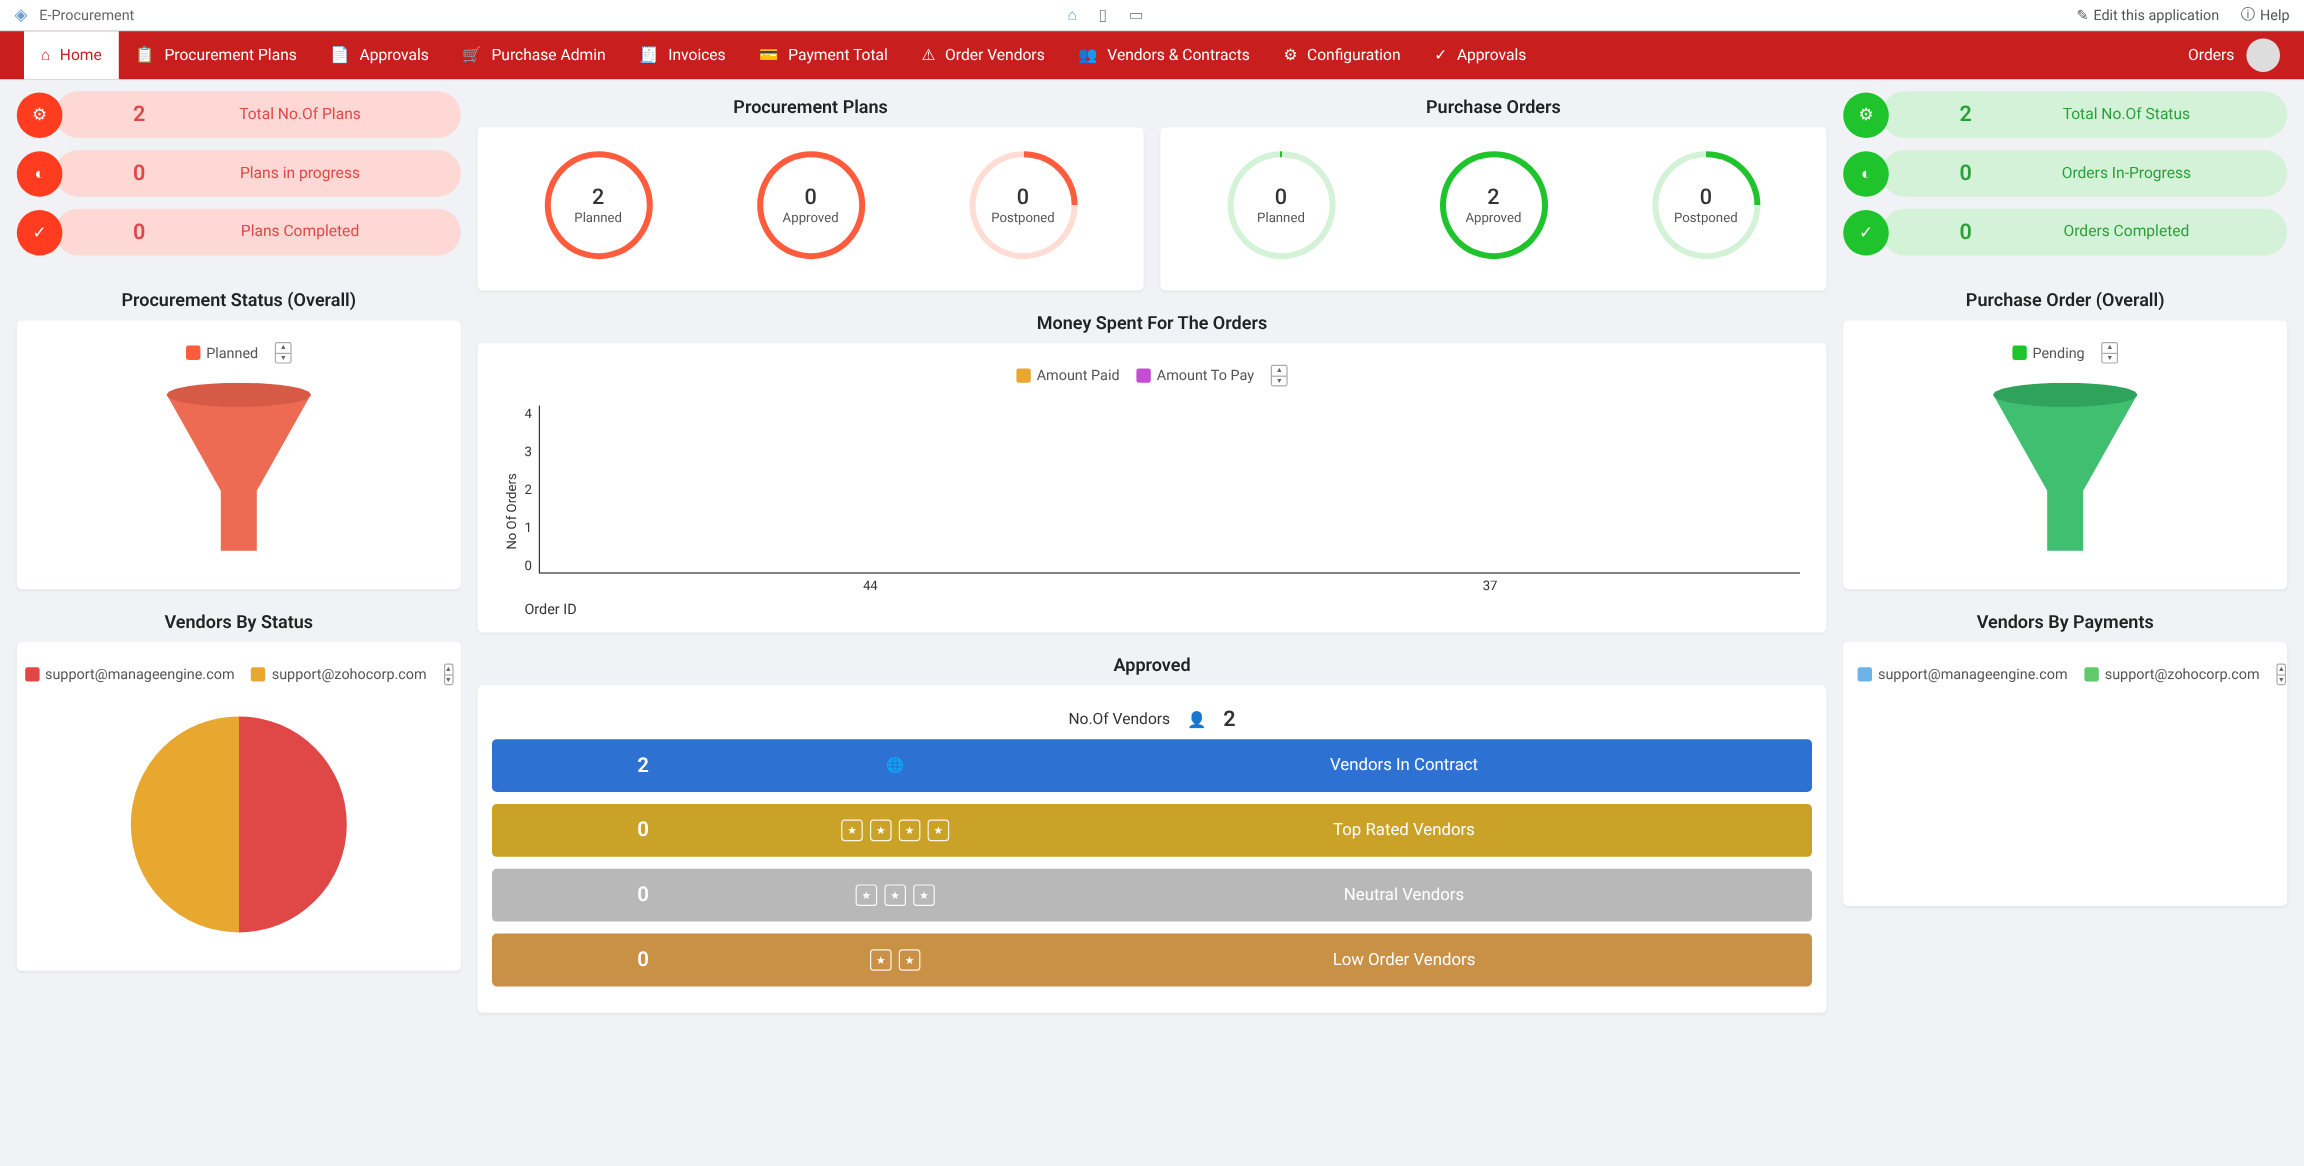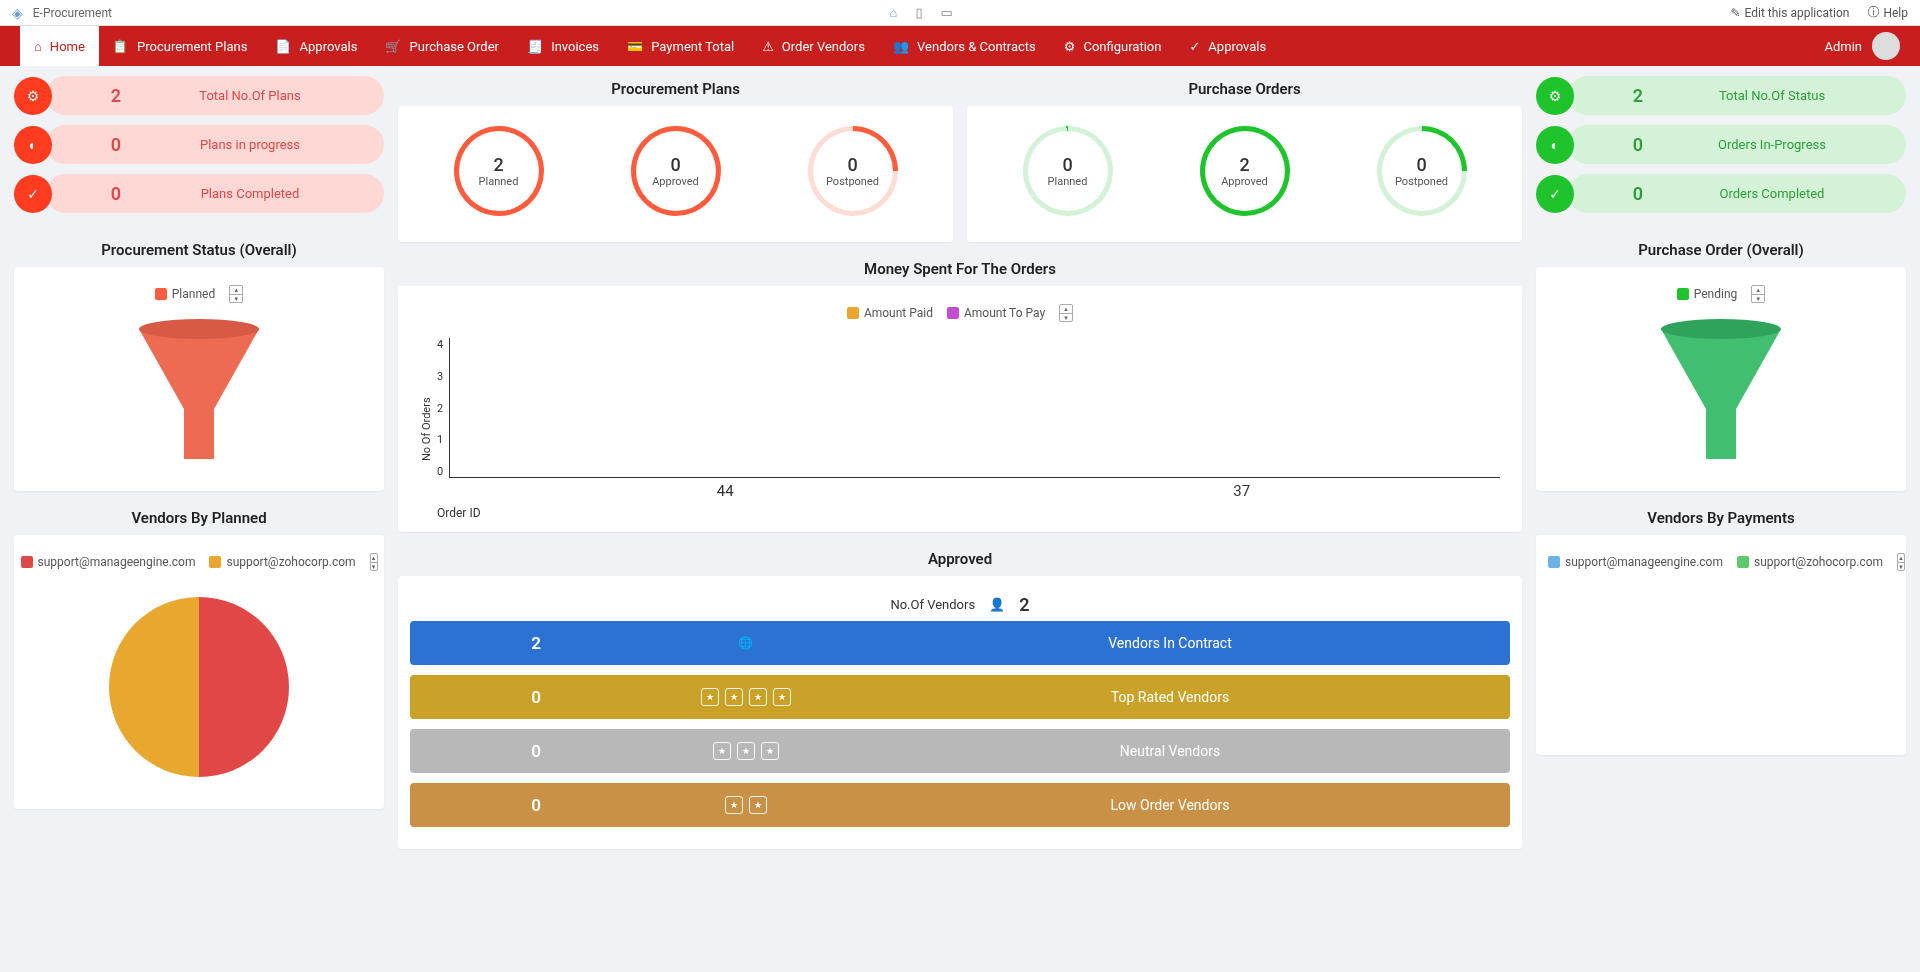--- a/index.html
+++ b/index.html
@@ -51,21 +51,21 @@
 .spinner span:first-child{border-bottom:1px solid #aaa}
 .funnel-red{margin:10px auto;display:block}
 .funnel-green{margin:10px auto;display:block}
 .bar-chart{padding:10px 10px 0}
 .bar-axes{display:flex;height:140px}
 .y-axis{display:flex;flex-direction:column;justify-content:space-between;align-items:flex-end;font-size:11px;color:#333;padding-right:6px;border-right:1px solid #333}
 .y-label{writing-mode:vertical-rl;transform:rotate(180deg);font-size:11px;text-align:center;margin-right:4px}
 .plot{flex:1;display:flex;align-items:flex-end;justify-content:space-around;border-bottom:1px solid #333;position:relative}
 .bar-group{display:flex;gap:2px;align-items:flex-end}
 .bar{width:22px;background:#c54dd4}
-.x-labels{display:flex;justify-content:space-around;font-size:15px;margin-left:30px;padding-top:4px}
+.x-labels{display:flex;justify-content:space-around;font-size:11px;margin-left:30px;padding-top:4px}
 .x-title{text-align:left;font-size:12px;margin-top:6px}
 .vendors-head{text-align:center;padding:6px 0;font-size:13px;display:flex;align-items:center;justify-content:center;gap:14px}
 .vendor-bar{display:grid;grid-template-columns:220px 200px 1fr;align-items:center;padding:12px 16px;border-radius:4px;color:#fff;font-size:14px;margin-bottom:10px}
 .vendor-bar .vb-count{text-align:center;font-size:17px;font-weight:600}
 .vendor-bar .vb-icons{display:flex;gap:6px;justify-content:center;font-size:12px}
 .vendor-bar .vb-label{text-align:center}
 .vb-blue{background:#2d72d2}
 .vb-gold{background:#c9a227}
 .vb-gray{background:#b8b8b8}
 .vb-tan{background:#c89146}
@@ -108,21 +108,21 @@
       <div class="nav-item">
         <span class="ic">📋</span>
         <span>Procurement Plans</span>
       </div>
       <div class="nav-item">
         <span class="ic">📄</span>
         <span>Approvals</span>
       </div>
       <div class="nav-item">
         <span class="ic">🛒</span>
-        <span>Purchase Order</span>
+        <span>Purchase Admin</span>
       </div>
       <div class="nav-item">
         <span class="ic">🧾</span>
         <span>Invoices</span>
       </div>
       <div class="nav-item">
         <span class="ic">💳</span>
         <span>Payment Total</span>
       </div>
       <div class="nav-item">
@@ -136,21 +136,21 @@
       <div class="nav-item">
         <span class="ic">⚙</span>
         <span>Configuration</span>
       </div>
       <div class="nav-item">
         <span class="ic">✓</span>
         <span>Approvals</span>
       </div>
     </div>
   <div class="nav-right">
-    <span>Admin</span>
+    <span>Orders</span>
     <div class="avatar"></div>
   </div>
 </div>
 
 <div class="content">
 
   <div class="col">
     <div id="plans-stats">
         <div class="stat-row" style="margin-bottom: 10px;">
           <div class="stat-icon red-ic">⚙</div>
@@ -187,21 +187,21 @@
               <span>▼</span>
             </div>
         </div>
         <svg class="funnel-red" width="140" height="150" viewBox="0 0 140 150">
           <path d="M10 10 L130 10 L85 90 L85 140 L55 140 L55 90 Z" fill="#ed6a53"></path>
           <ellipse cx="70" cy="10" rx="60" ry="10" fill="#d75a46"></ellipse>
         </svg>
       </div>
     </div>
     <div>
-      <div class="section-title">Vendors By Planned</div>
+      <div class="section-title">Vendors By Status</div>
       <div class="card">
         <div class="legend">
           <div class="legend-item">
               <span class="legend-box" style="background:#e04848"></span>
               <span>support@manageengine.com</span>
             </div>
           <div class="legend-item">
               <span class="legend-box" style="background:#e8a82f"></span>
               <span>support@zohocorp.com</span>
             </div>

